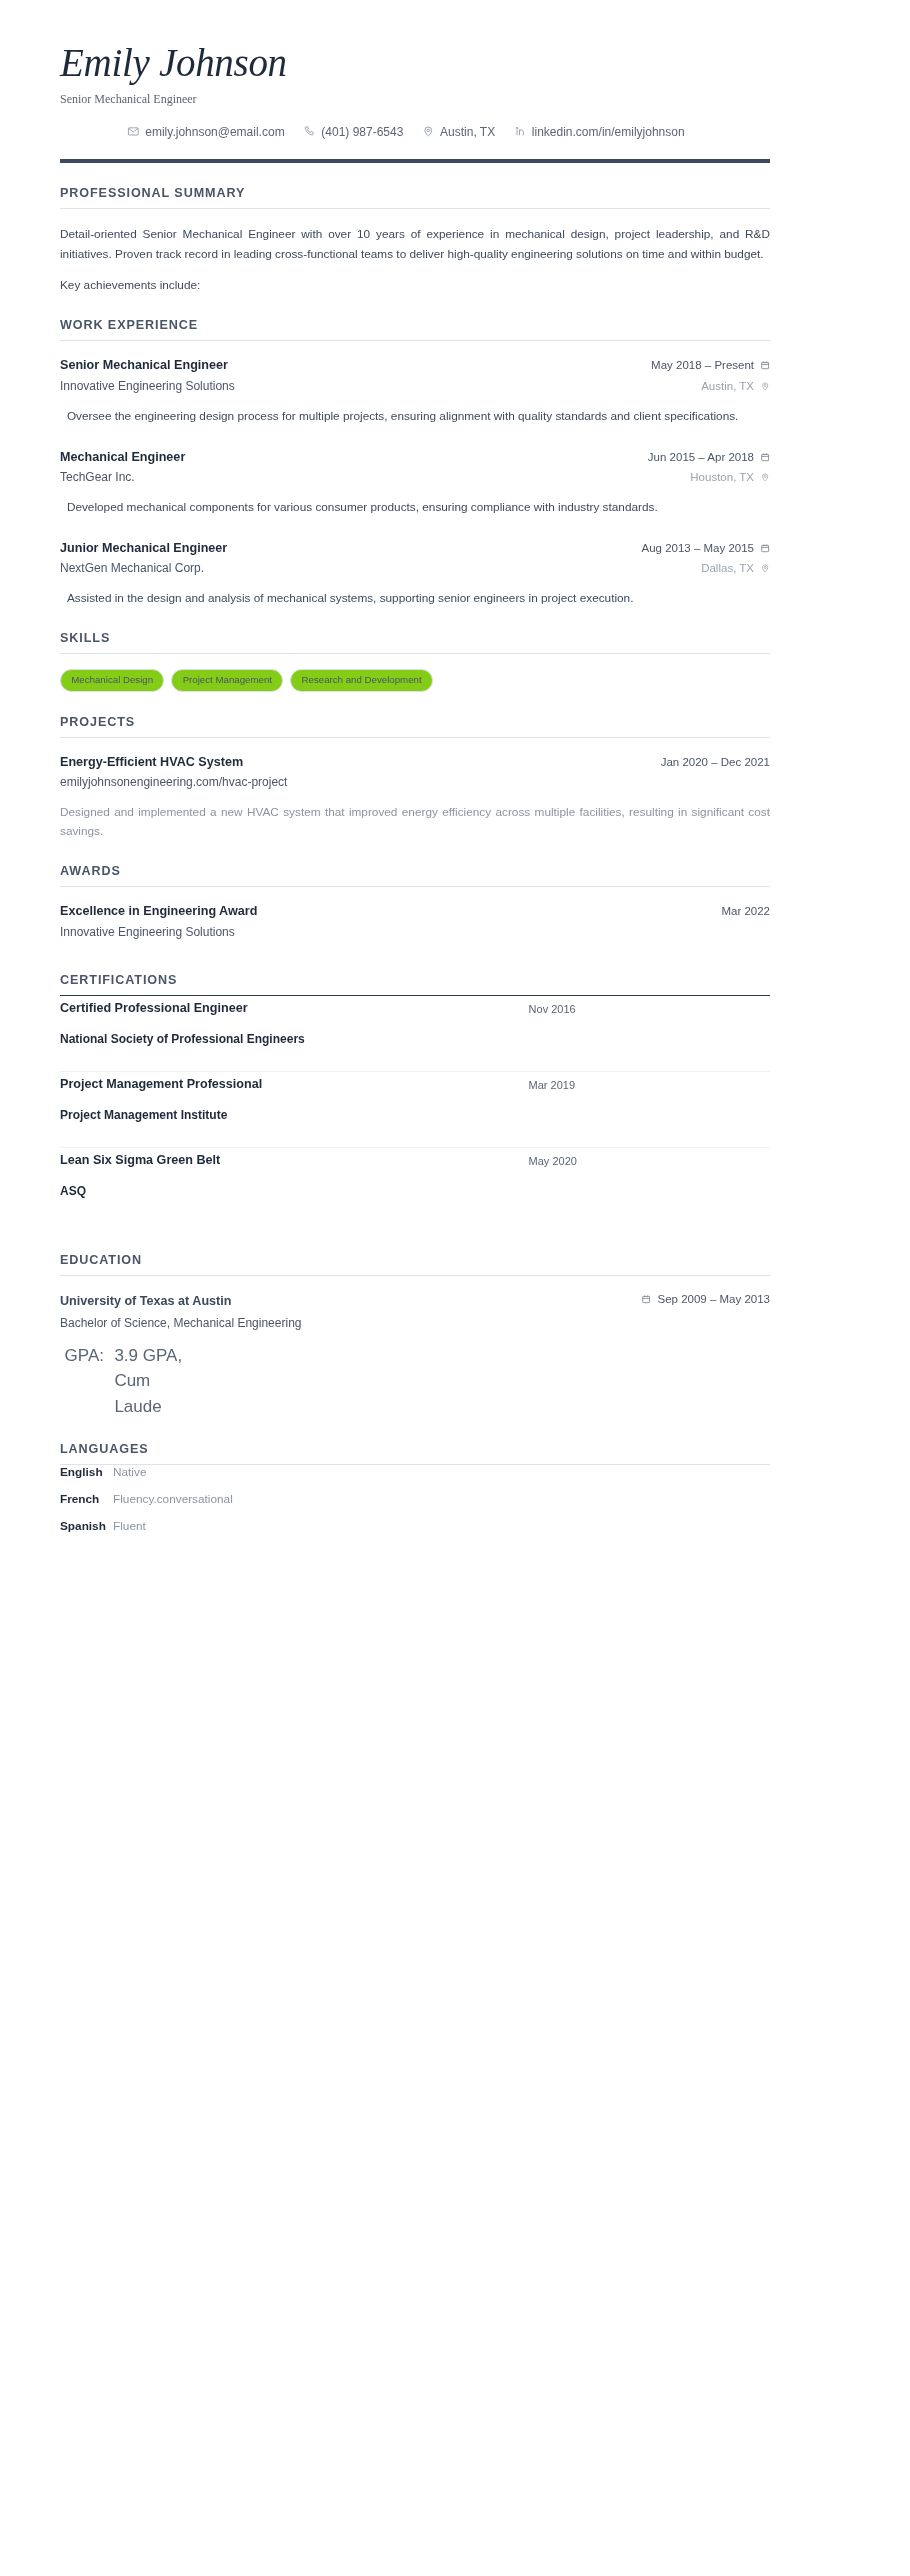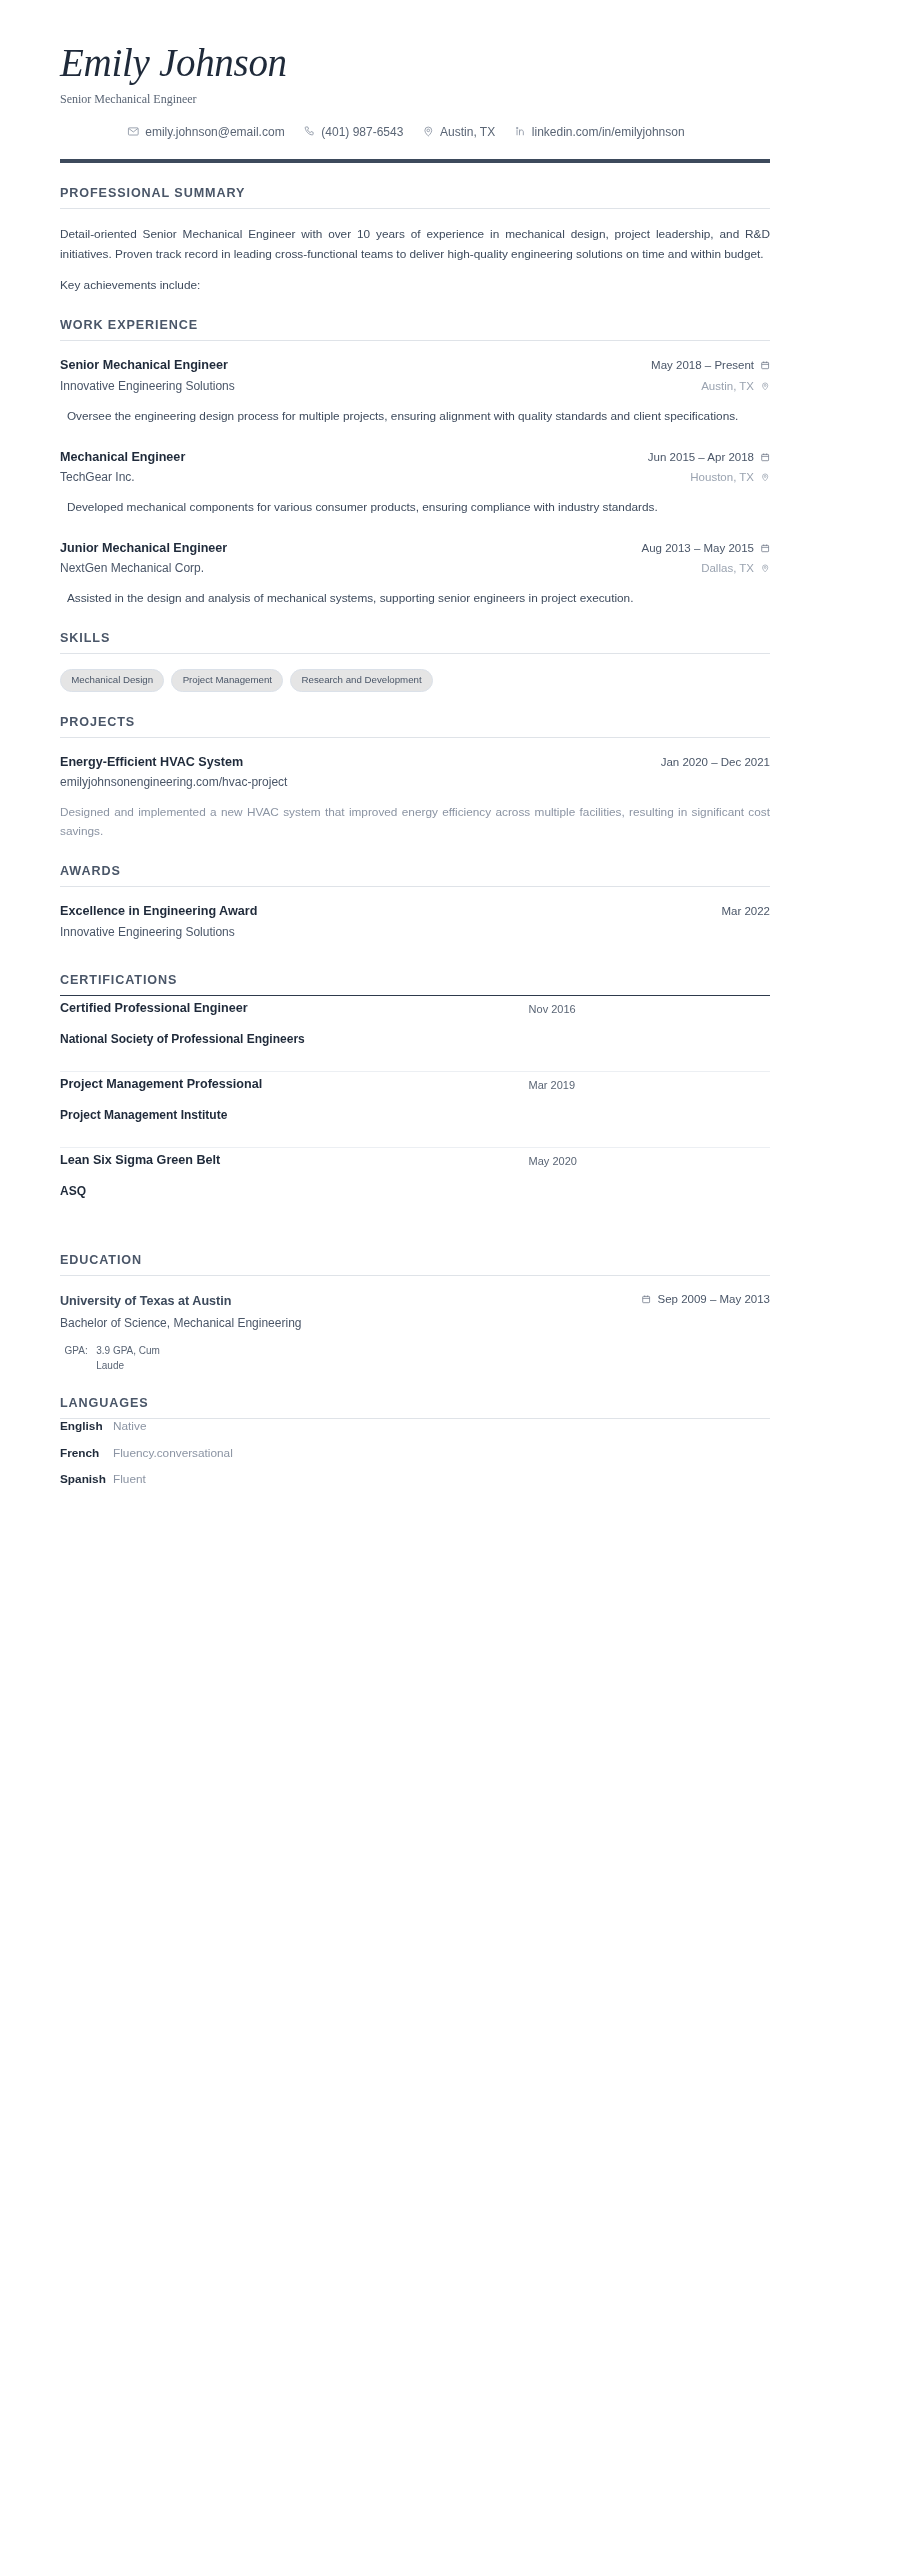--- a/index.html
+++ b/index.html
@@ -165,21 +165,21 @@
   
   .skill-list {
     display: flex;
     flex-wrap: wrap;
     gap: 6.9px;
     margin-top: 15px;
   }
   .skill-pill {
     font-size: 9.7px;
     color: #4a5668;
-    background: #e5e5e5;
+    background: #84cc16;
     border: 0.6px solid #dbe1e9;
     border-radius: 573px;
     padding: 4px 10.3px 4.6px 10.3px;
     line-height: 1.2;
   }
 
   
   .cert-entry {
     padding: 4px 0 24px 0;
     border-bottom: 1.1px solid #eceff3;
@@ -226,21 +226,21 @@
   }
   .edu-degree {
     font-size: 12px;
     color: #4a5668;
     line-height: 1.45;
     margin-top: 4.6px;
   }
   .edu-gpa {
     margin-top: 10.3px;
     padding-left: 4.6px;
-    font-size: 10px;
+    font-size: 17px;
     color: #5a6575;
     line-height: 1.5;
   }
   .edu-gpa .glabel { margin-right: 5.7px; }
   .edu-gpa .gvals {
     display: inline-block;
     vertical-align: top;
     max-width: 86px;
   }
 

